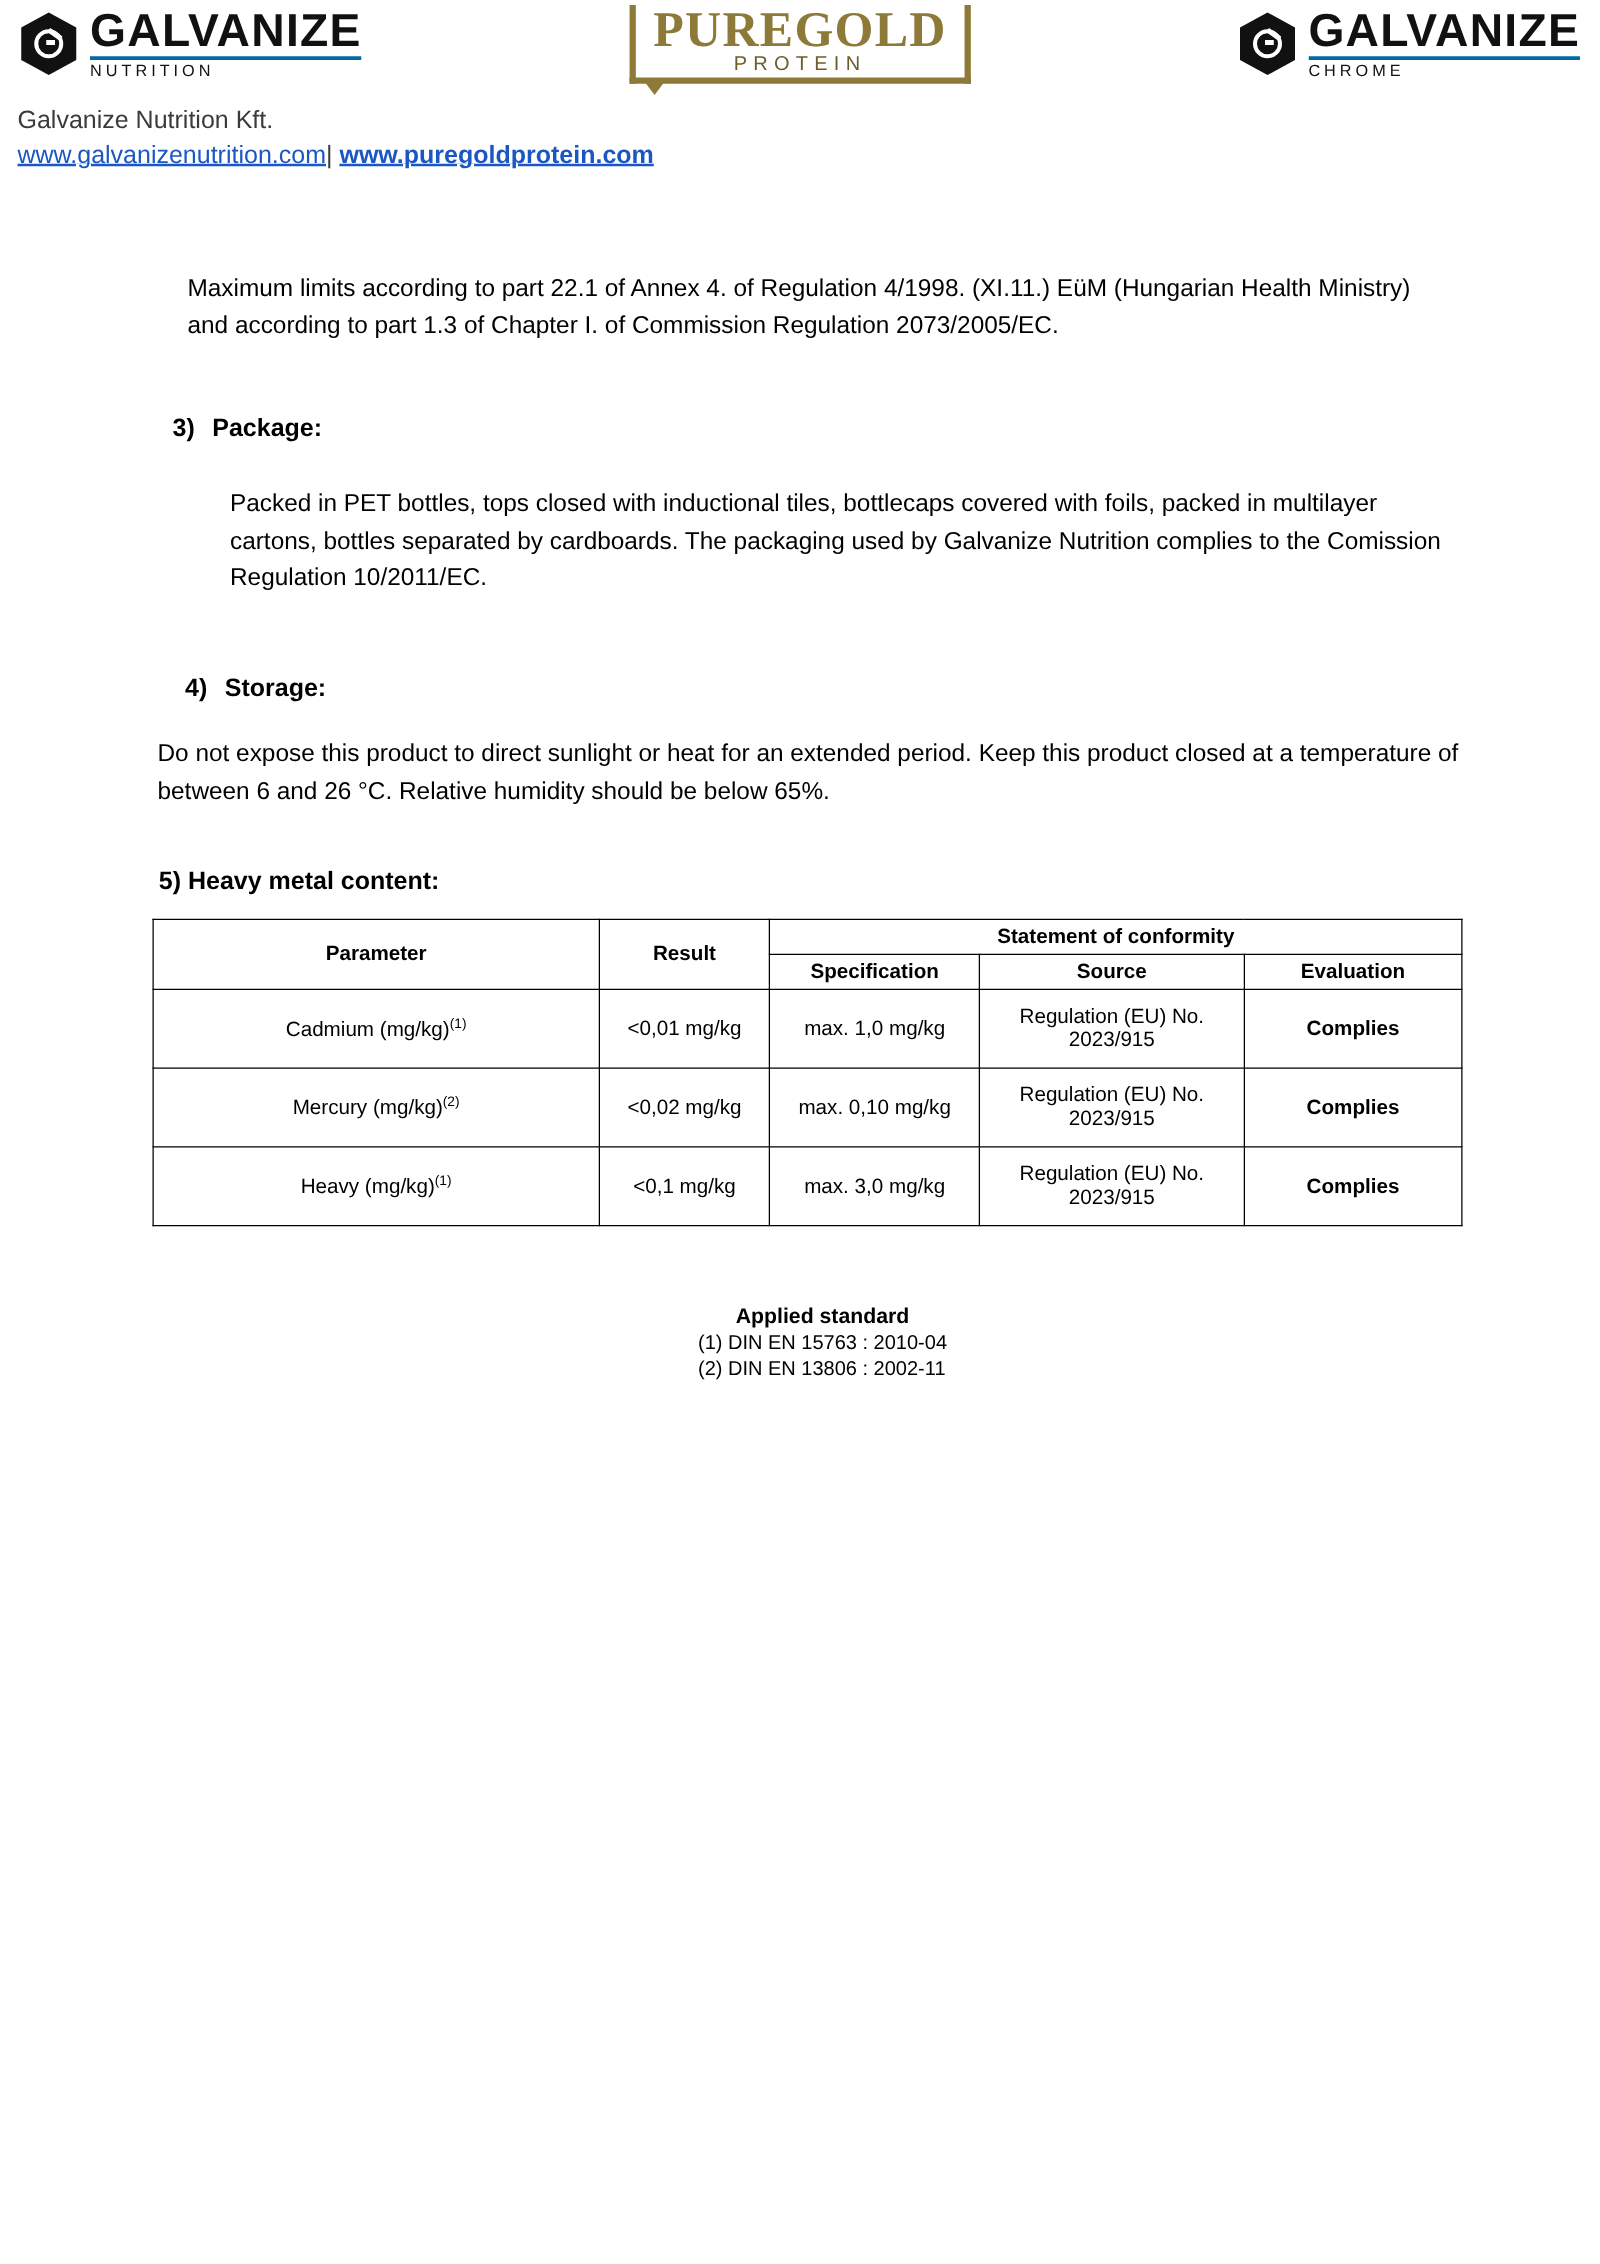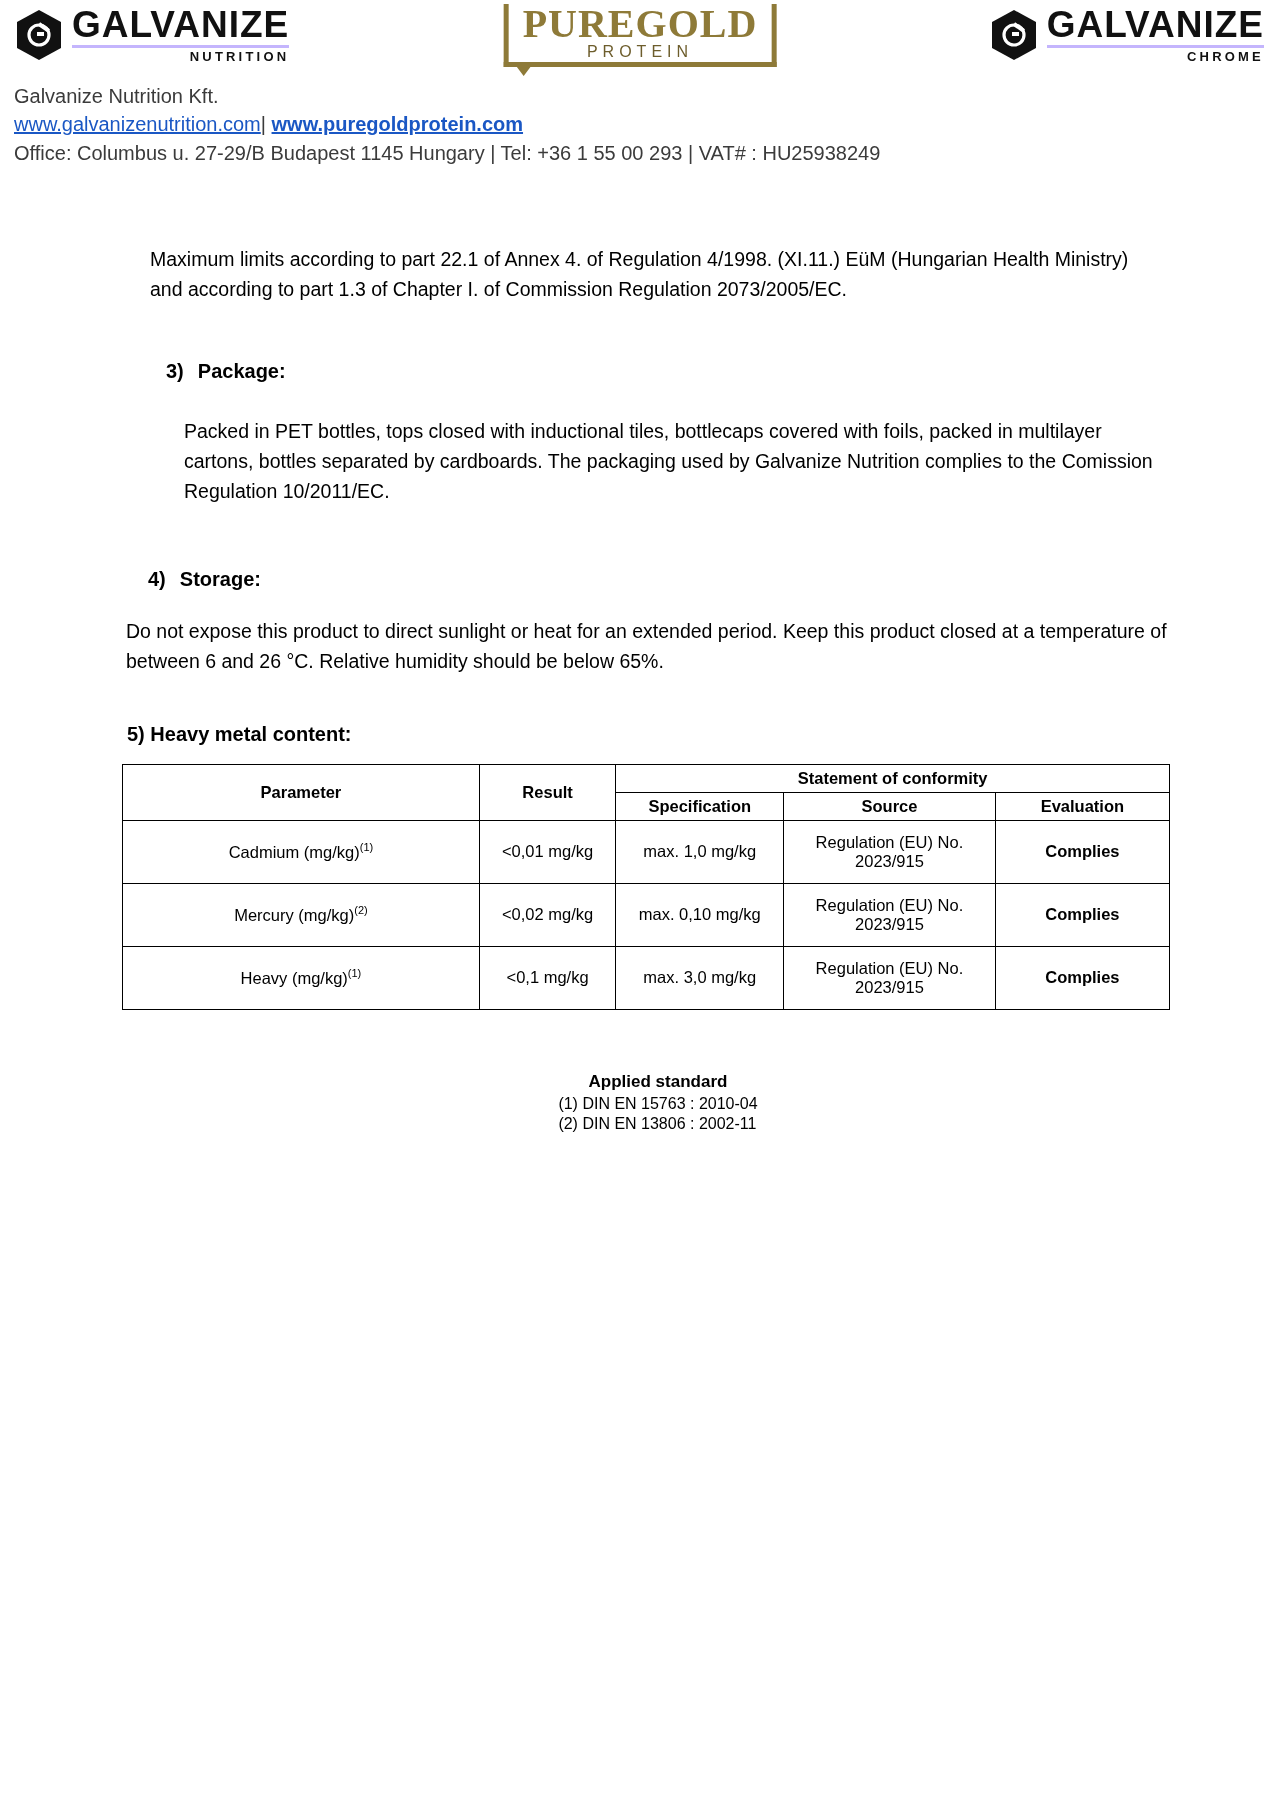--- a/index.html
+++ b/index.html
@@ -59,26 +59,25 @@
     font-weight: bold;
     font-size: 37px;
     letter-spacing: 1px;
     line-height: 1.0;
     color: #111111;
   }
   .galv-sub {
     font-family: "Liberation Sans", sans-serif;
     font-size: 13px;
     letter-spacing: 3.2px;
-    text-align: right;
+    text-align: left;
     color: #111111;
-    border-top: 3px solid #c4b5fd;
+    border-top: 3px solid #0369a1;
     margin-top: 2px;
     padding-top: 1px;
-    font-weight: bold;
   }
 
   
   .pg-wrap {
     text-align: center;
     line-height: 1;
   }
   .pg-main {
     font-family: "Liberation Serif", serif;
     font-weight: bold;
@@ -152,21 +151,21 @@
     margin-top: 56px;
   }
   .sec-head .num { display: inline-block; }
   .sec-head .t { margin-left: 14px; }
 
   .indent-para {
     margin-top: 34px;
     margin-left: 58px;
     margin-right: 20px;
   }
-  .sec-head.pkg { margin-left: 40px; }
+  .sec-head.pkg { margin-left: 12px; }
   .sec-head.storage { margin-left: 22px; margin-top: 62px; }
   .storage-para { margin-top: 26px; margin-right: 10px; }
 
   .sec-head.heavy {
     margin-top: 46px;
     margin-left: 1px;
     font-size: 20px;
   }
 
   
@@ -266,21 +265,20 @@
       </span>
     </div>
 
   </div>
 
   <div class="company-info">
     <div class="line">Galvanize Nutrition Kft.</div>
     <div class="line">
       <a href="#">www.galvanizenutrition.com</a><span class="sep">|</span> <a href="#" class="bold">www.puregoldprotein.com</a>
     </div>
-    <div class="line">Office: Columbus u. 27-29/B Budapest 1145 Hungary | Tel: +36 1 55 00 293 | VAT# : HU25938249</div>
   </div>
 
   <div class="content">
 
     <div class="para intro">Maximum limits according to part 22.1 of Annex 4. of Regulation 4/1998. (XI.11.) EüM (Hungarian Health Ministry) and according to part 1.3 of Chapter I. of Commission Regulation 2073/2005/EC.</div>
 
     <div class="sec-head pkg">
       <span class="num">3)</span><span class="t">Package:</span>
     </div>
     <div class="para indent-para">Packed in PET bottles, tops closed with inductional tiles, bottlecaps covered with foils, packed in multilayer cartons, bottles separated by cardboards. The packaging used by Galvanize Nutrition complies to the Comission Regulation 10/2011/EC.</div>

